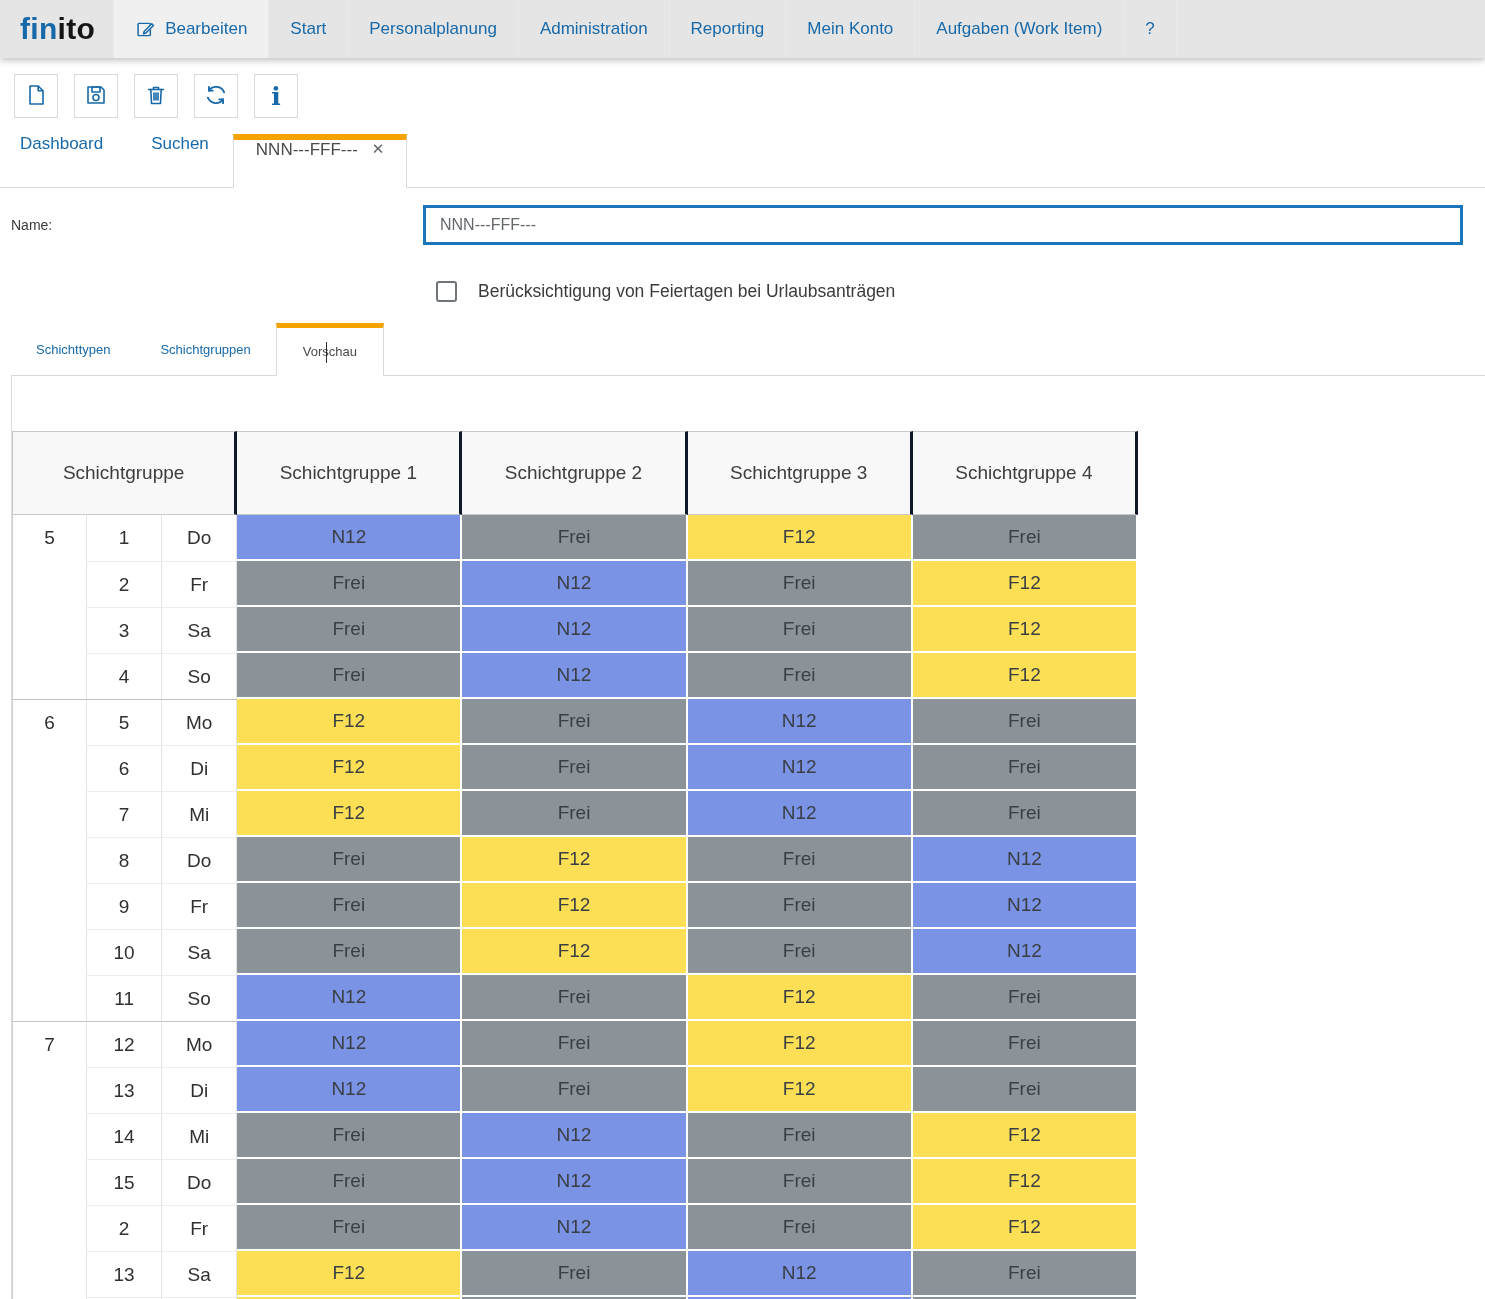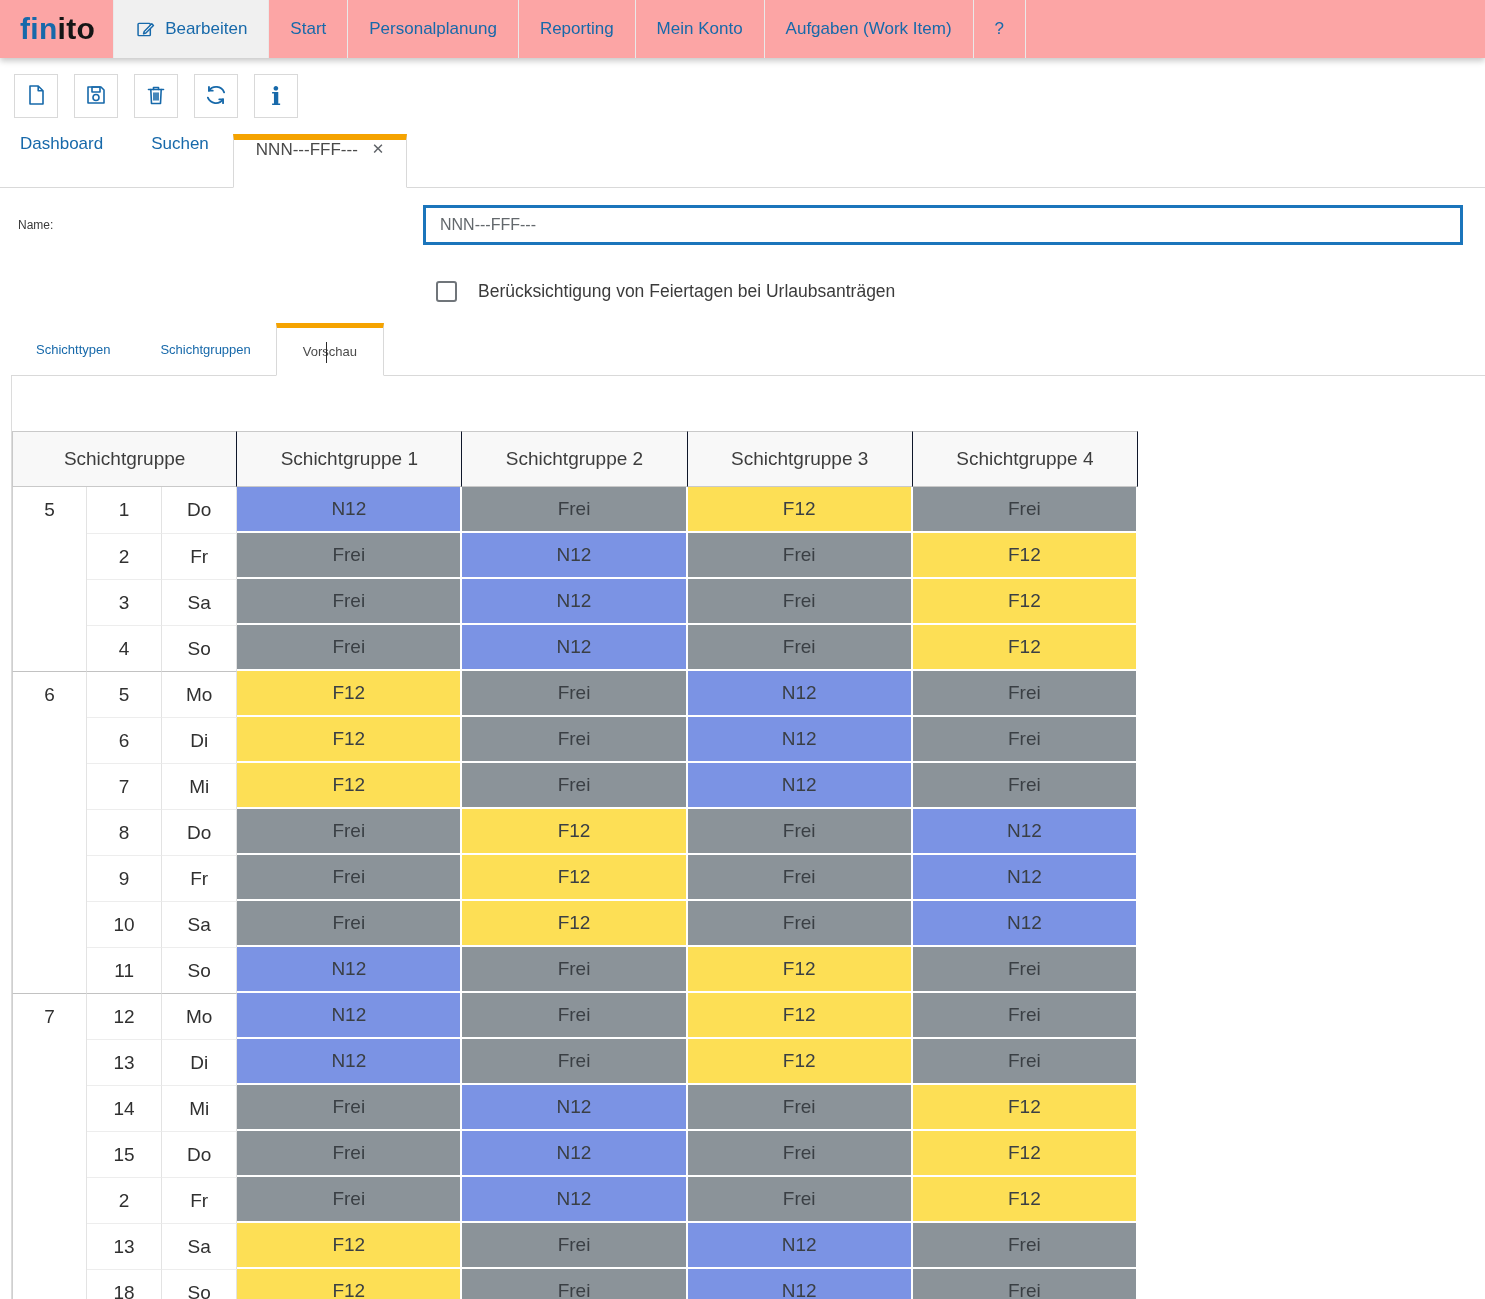--- a/index.html
+++ b/index.html
@@ -3,21 +3,21 @@
 <meta charset="utf-8">
 <style>
   html,body { margin:0; padding:0; }
   body {
     width:1485px; height:1299px; overflow:hidden; background:#fff;
     font-family:"Liberation Sans", sans-serif; color:#333;
   }
 
   
   .nav {
-    display:flex; align-items:stretch; height:58px; background:#fca5a5;
+    display:flex; align-items:stretch; height:58px; background:#e5e5e5;
     position:relative; z-index:20; box-shadow:0 3px 6px rgba(0,0,0,.22);
   }
   .logo { display:flex; align-items:center; padding:0 18px 0 20px; font-size:30px; font-weight:700; letter-spacing:.3px; }
   .logo .blue { color:var(--link-blue,#1769AA); }
   .logo .dark { color:#151515; }
   .nav-item {
     display:flex; align-items:center; gap:9px; padding:0 21px;
     font-size:17px; color:var(--link-blue,#1769AA); border-left:1px solid #e9e9e9; cursor:pointer; white-space:nowrap;
   }
   .nav-item:last-child { border-right:1px solid #e9e9e9; }
@@ -38,21 +38,21 @@
   .tab:first-child { padding-left:20px; }
   .tab.active {
     background:#fff; color:#4a4a4a; margin-bottom:-1px; gap:14px; padding:0 22px;
     border-left:1px solid #d9d9d9; border-right:1px solid #d9d9d9;
     border-top:6px solid var(--accent-orange,#F5A300); border-bottom:1px solid #fff;
   }
   .tab-close { color:#5f6368; font-size:15px; cursor:pointer; }
 
   
   .name-row { display:flex; align-items:center; margin-top:17px; }
-  .name-label { width:423px; padding-left:18px; box-sizing:border-box; font-size:12px; color:#3a3a3a; }
+  .name-label { width:423px; padding-left:11px; box-sizing:border-box; font-size:14px; color:#3a3a3a; }
   .name-input {
     width:1040px; height:40px; box-sizing:border-box; border:3px solid var(--input-border,#1B75BB);
     padding:0 14px; font-size:16px; color:#63686c; font-family:inherit; outline:none; background:#fff;
   }
 
   
   .checkbox-row { display:flex; align-items:center; gap:21px; margin:36px 0 0 436px; }
   .checkbox {
     width:17px; height:17px; border:2px solid #70757a; border-radius:3px; background:#fff;
     display:inline-block; cursor:pointer; flex:0 0 auto;
@@ -68,22 +68,22 @@
     border-left:1px solid #d9d9d9; border-right:1px solid #d9d9d9;
     border-top:5px solid var(--accent-orange,#F5A300); border-bottom:1px solid #fff;
   }
   .text-caret { position:absolute; left:49px; top:14px; width:1.5px; height:21px; background:#2a2a2a; }
   .tab-content { border-left:1px solid #dcdcdc; padding-top:55px; height:1200px; background:#fff; }
 
   
   table.schedule { border-collapse:separate; border-spacing:0; table-layout:fixed; width:1126px; }
   col.cw { width:75px; } col.cg { width:225px; }
   .schedule th {
-    background:#f8f8f8; height:46px; padding:4px; font-weight:400; font-size:19px; color:#3d3d3d;
-    border-top:1px solid #c9c9c9; border-right:1px solid #0f172a; border-bottom:1px solid #c9c9c9;
+    background:#f8f8f8; height:46px; padding:18px; font-weight:400; font-size:19px; color:#3d3d3d;
+    border-top:1px solid #c9c9c9; border-right:3px solid #0f172a; border-bottom:1px solid #c9c9c9;
   }
   .schedule th:first-child { border-left:1px solid #c9c9c9; }
   .schedule td { height:44px; padding:0; text-align:center; font-size:19px; vertical-align:middle; }
   td.week {
     background:#fff; color:#303030; vertical-align:top; line-height:46px;
     border-left:1px solid #cfcfcf; border-right:1px solid #e3e3e3;
   }
   td.dnum, td.dname { background:#fff; color:#303030; border-right:1px solid #e3e3e3; }
   tr:not(.group-start) td.dnum, tr:not(.group-start) td.dname { border-top:1px solid #ededed; }
   tr.group-start td.week, tr.group-start td.dnum, tr.group-start td.dname { border-top:1px solid #c2c2c2; }
@@ -109,20 +109,23 @@
             <path d="M10.5 14.2 19.2 5.5l1.9 1.9-8.7 8.7-2.6.7z" fill="#fff"></path>
           </svg>
         </span>
         <span>Bearbeiten</span>
       </div>
       <div class="nav-item">
         <span>Start</span>
       </div>
       <div class="nav-item">
         <span>Personalplanung</span>
+      </div>
+      <div class="nav-item">
+        <span>Administration</span>
       </div>
       <div class="nav-item">
         <span>Reporting</span>
       </div>
       <div class="nav-item">
         <span>Mein Konto</span>
       </div>
       <div class="nav-item">
         <span>Aufgaben (Work Item)</span>
       </div>

